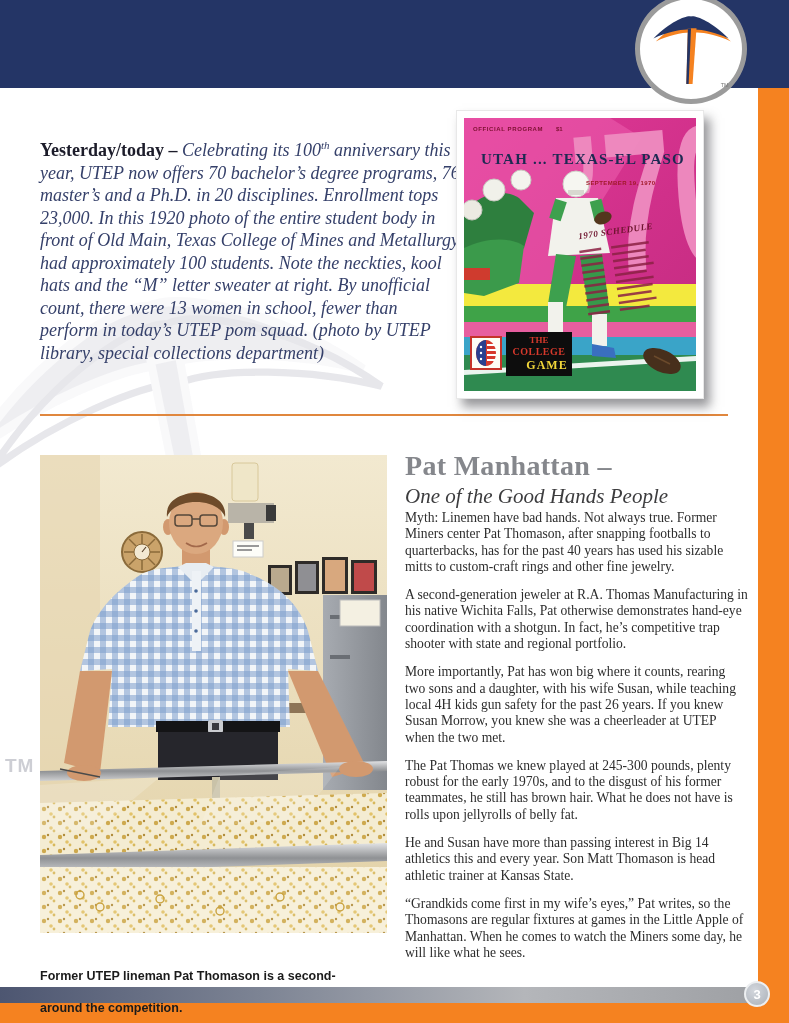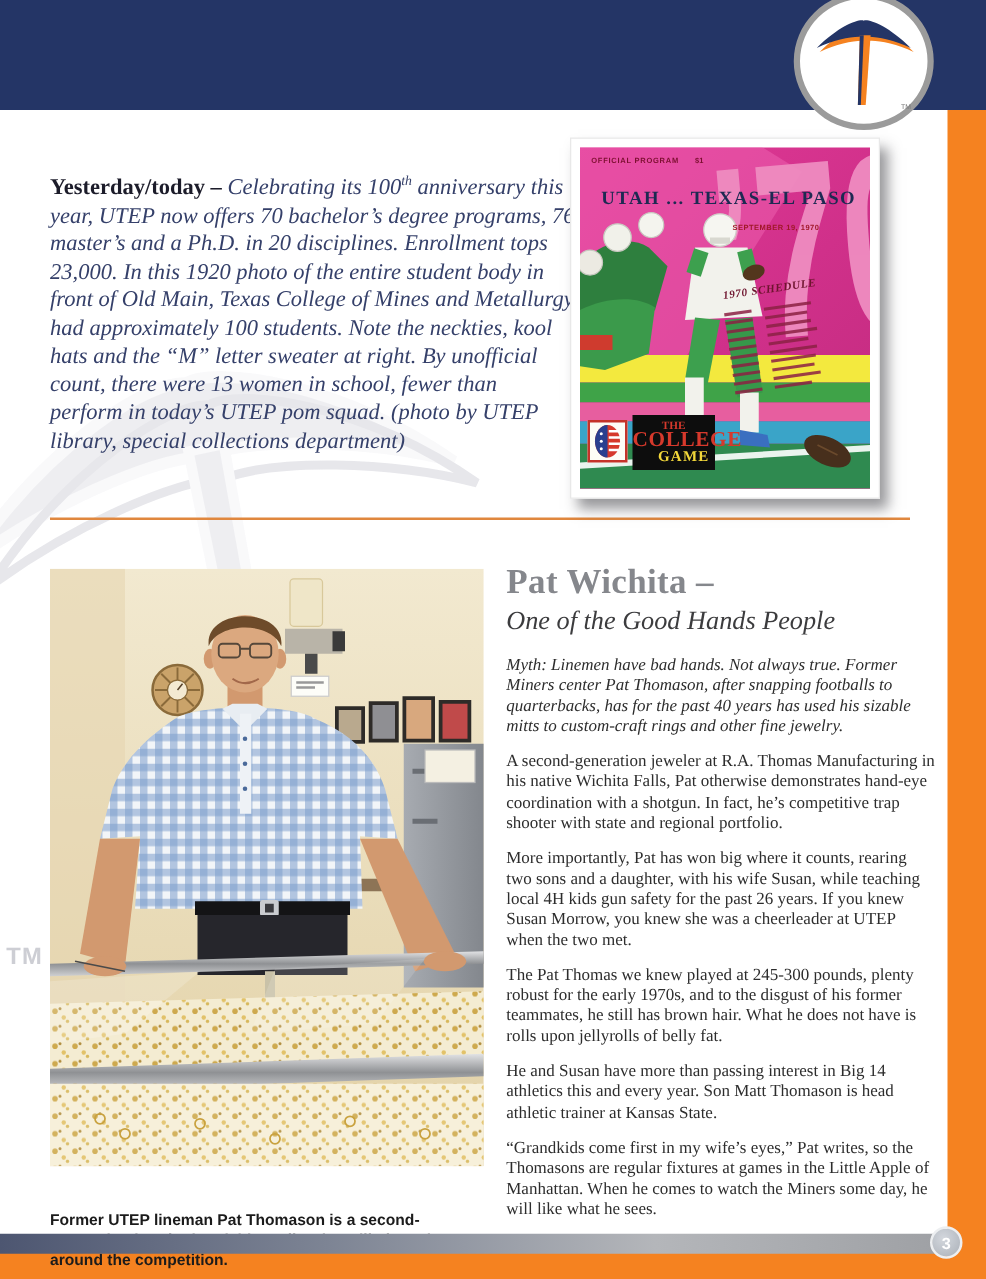--- a/index.html
+++ b/index.html
@@ -50,32 +50,32 @@
         font:bold 6px "Liberation Sans",sans-serif;letter-spacing:.4px;}
   .cov-sched{position:absolute;left:114px;top:108px;z-index:3;color:#6e142e;
         font:bold italic 9px "Liberation Serif",serif;letter-spacing:.5px;transform:rotate(-8deg);}
   .badge{position:absolute;left:6px;top:214px;z-index:4;}
   .badge .fb-box{position:absolute;left:0;top:4px;width:32px;height:34px;background:#fdfdf6;
         border:2px solid #c5332a;box-sizing:border-box;}
   .badge .black-box{position:absolute;left:36px;top:0;width:66px;height:44px;background:#0d0d0d;
         padding-top:3px;box-sizing:border-box;text-align:center;
         font-family:"Liberation Serif",serif;font-weight:bold;}
   .badge .b-the{color:#d6392c;font-size:9px;line-height:10px;}
-  .badge .b-college{color:#d6392c;font-size:17px;line-height:13px;letter-spacing:.5px;}
+  .badge .b-college{color:#d6392c;font-size:10px;line-height:13px;letter-spacing:.5px;}
   .badge .b-game{color:#f2d73a;font-size:12px;line-height:14px;letter-spacing:1px;padding-left:16px;}
   
   .photo{position:absolute;left:40px;top:455px;width:347px;height:478px;z-index:2;}
   .caption{position:absolute;left:40px;top:968px;width:358px;z-index:2;color:#1b1b1b;
         font:bold 12.5px/16px "Liberation Sans",sans-serif;}
   
   .article{position:absolute;left:405px;top:450px;width:344px;z-index:2;}
   .article h1{margin:0;font:bold 28px "Liberation Serif",serif;color:#85878c;letter-spacing:.3px;}
   .article h2{margin:2px 0 0 0;font:italic 21px "Liberation Serif",serif;font-weight:normal;color:#3c3c3e;}
   .article p{margin:12px 0 0 0;font-size:13.6px;line-height:16.3px;color:#2d2d2d;}
-  .article p:first-of-type{margin-top:15px;font-style:italic;}
+  .article p:first-of-type{margin-top:1px;}
 </style>
 </head>
 <body>
 
 <div class="page">
 
   <svg class="watermark" width="440" height="580" viewBox="0 0 400 560">
     <g transform="rotate(-12 200 180)">
       <path d="M10,150 C90,70 180,40 205,48 C230,40 320,70 395,150 C330,118 245,100 205,106 C165,100 80,118 10,150 Z" fill="#ececef" stroke="#f8f8fa" stroke-width="9"></path>
       <path d="M10,150 C90,70 180,40 205,48 C230,40 320,70 395,150 C330,118 245,100 205,106 C165,100 80,118 10,150 Z" fill="none" stroke="#e3e3e8" stroke-width="7" transform="translate(14,20)"></path>
@@ -302,21 +302,21 @@
       <ellipse cx="44" cy="318" rx="17" ry="8" fill="#d2996f"></ellipse>
       <ellipse cx="316" cy="314" rx="17" ry="8" fill="#d2996f"></ellipse>
       <line x1="20" y1="314" x2="60" y2="322" stroke="#4a4a4a" stroke-width="1.4"></line>
       <polygon points="0,330 120,322 60,372 0,380" fill="#ffffff" opacity=".18"></polygon>
       <polygon points="180,320 300,312 260,364 160,372" fill="#ffffff" opacity=".14"></polygon>
     </g>
   </svg>
   <div class="caption">Former UTEP lineman Pat Thomason is a second-generation jeweler in Wichita Falls who still plays rings around the competition.</div>
 
   <div class="article">
-    <h1>Pat Wichita –</h1>
+    <h1>Pat Manhattan –</h1>
     <h2>One of the Good Hands People</h2>
     <p>Myth: Linemen have bad hands. Not always true. Former Miners center Pat Thomason, after snapping footballs to quarterbacks, has for the past 40 years has used his sizable mitts to custom-craft rings and other fine jewelry.</p>
     <p>A second-generation jeweler at R.A. Thomas Manufacturing in his native Wichita Falls, Pat otherwise demonstrates hand-eye coordination with a shotgun. In fact, he’s competitive trap shooter with state and regional portfolio.</p>
     <p>More importantly, Pat has won big where it counts, rearing two sons and a daughter, with his wife Susan, while teaching local 4H kids gun safety for the past 26 years. If you knew Susan Morrow, you knew she was a cheerleader at UTEP when the two met.</p>
     <p>The Pat Thomas we knew played at 245-300 pounds, plenty robust for the early 1970s, and to the disgust of his former teammates, he still has brown hair. What he does not have is rolls upon jellyrolls of belly fat.</p>
     <p>He and Susan have more than passing interest in Big 14 athletics this and every year. Son Matt Thomason is head athletic trainer at Kansas State.</p>
     <p>“Grandkids come first in my wife’s eyes,” Pat writes, so the Thomasons are regular fixtures at games in the Little Apple of Manhattan. When he comes to watch the Miners some day, he will like what he sees.</p>
   </div>
 
   <div class="footer-bar"></div>

